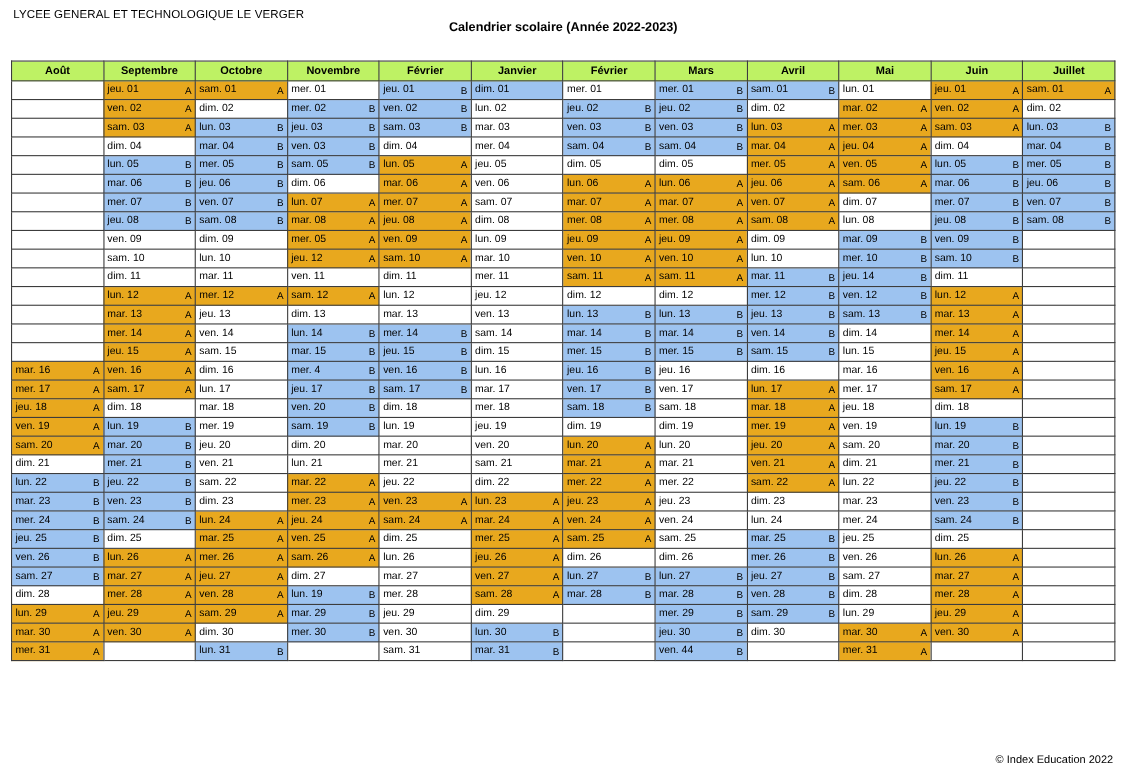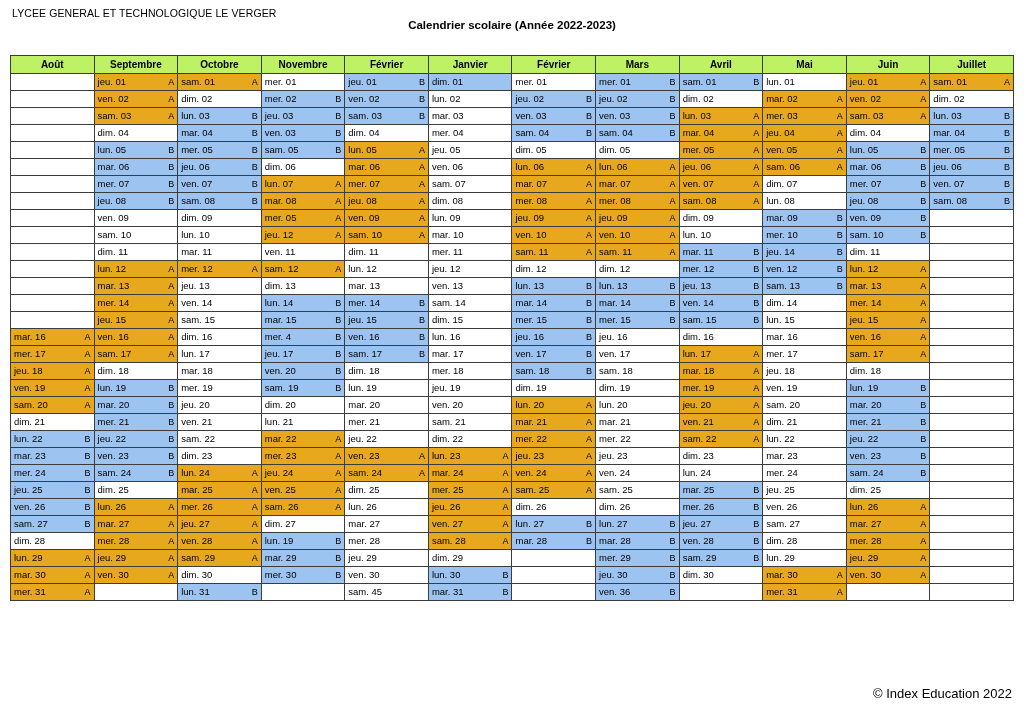--- a/index.html
+++ b/index.html
@@ -74,21 +74,21 @@
   .daycell .lbl { text-align: left; }
   .daycell .zone { font-size: 9px; padding-left: 2px; }
   td.blue { background: #9dc3f0; }
   td.gold { background: #e8a81e; }
   td.plain { background: #ffffff; }
   td.empty { background: #ffffff; }
   #copyright {
     position: absolute;
     right: 12px;
     top: 686px;
-    font-size: 13px;
+    font-size: 10px;
     color: #000000;
   }
 </style>
 </head>
 <body>
 
 <div id="school-name">LYCEE GENERAL ET TECHNOLOGIQUE LE VERGER</div>
 <div id="doc-title">Calendrier scolaire (Année 2022-2023)</div>
 
 <div id="calendar-wrap">
@@ -2350,39 +2350,39 @@
             </div>
           </td>
           <td class="empty">
             <div class="daycell">
               <span class="lbl"></span>
               <span class="zone"></span>
             </div>
           </td>
           <td class="plain">
             <div class="daycell">
-              <span class="lbl">sam. 45</span>
+              <span class="lbl">sam. 31</span>
               <span class="zone"></span>
             </div>
           </td>
           <td class="blue">
             <div class="daycell">
               <span class="lbl">mar. 31</span>
               <span class="zone">B</span>
             </div>
           </td>
           <td class="empty">
             <div class="daycell">
               <span class="lbl"></span>
               <span class="zone"></span>
             </div>
           </td>
           <td class="blue">
             <div class="daycell">
-              <span class="lbl">ven. 36</span>
+              <span class="lbl">ven. 44</span>
               <span class="zone">B</span>
             </div>
           </td>
           <td class="empty">
             <div class="daycell">
               <span class="lbl"></span>
               <span class="zone"></span>
             </div>
           </td>
           <td class="gold">

